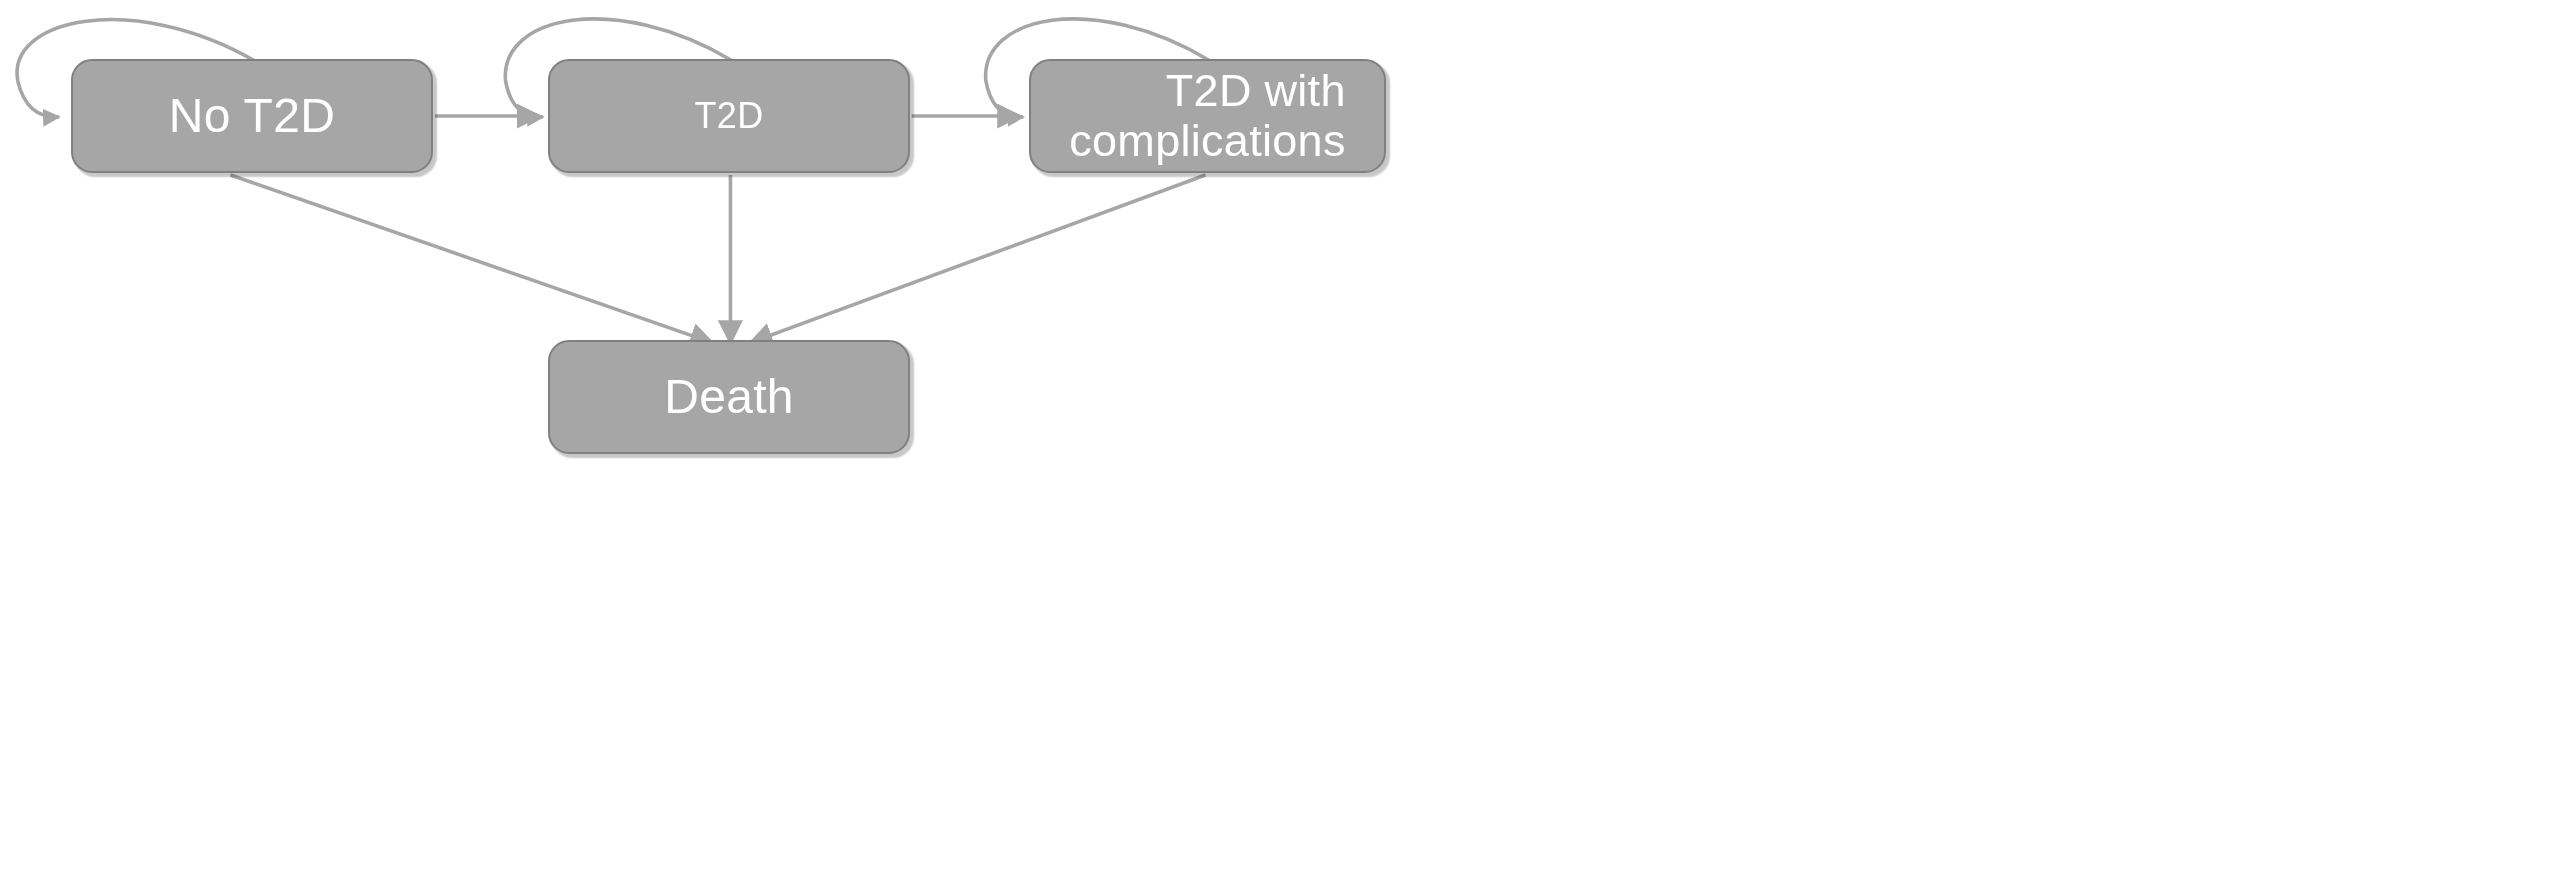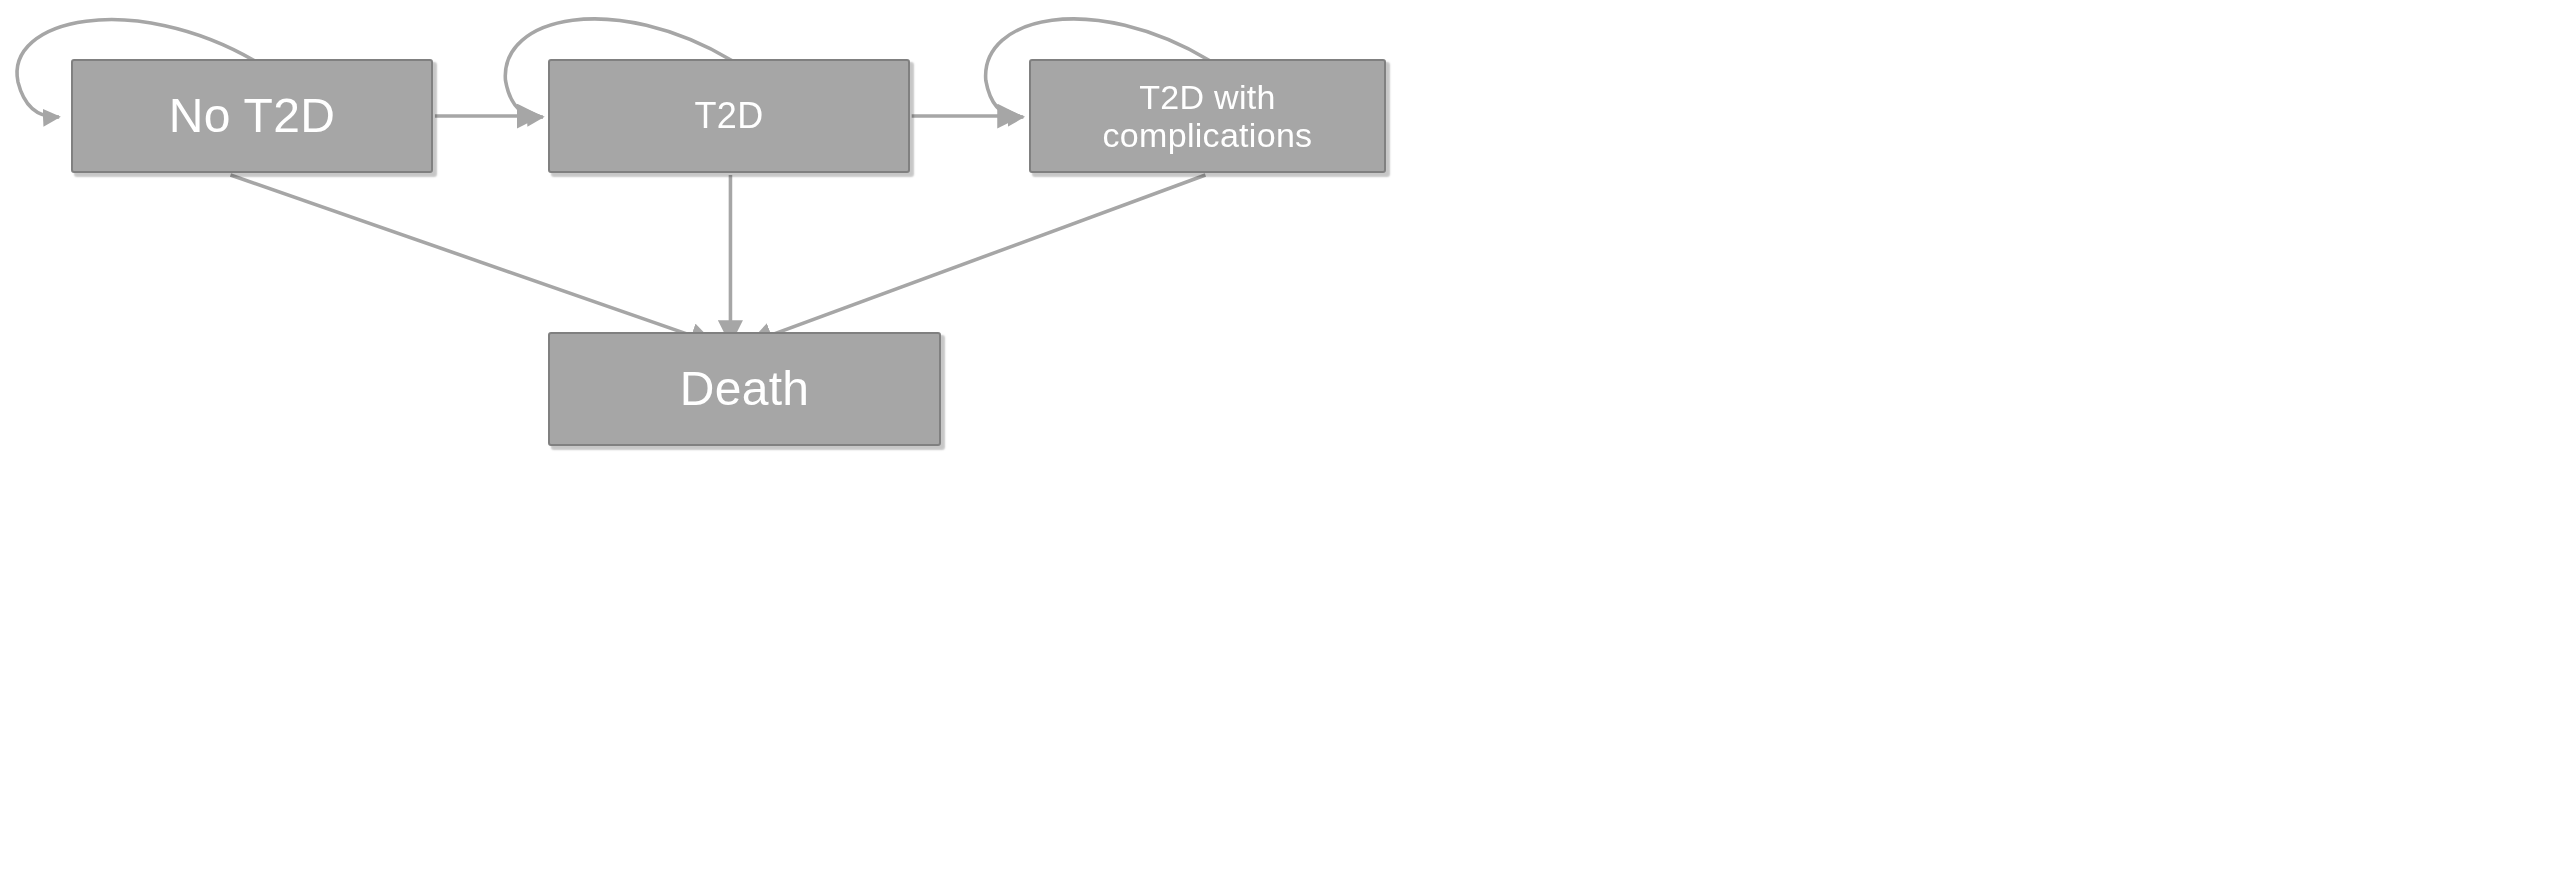--- a/index.html
+++ b/index.html
@@ -24,26 +24,26 @@
     top: 0;
     width: 2576px;
     height: 891px;
     pointer-events: none;
   }
   .node {
     position: absolute;
     box-sizing: border-box;
     background: #a6a6a6;
     border: 2.7px solid #808080;
-    border-radius: 3px;
+    border-radius: 21px;
     box-shadow: 3.6px 3.6px 1.8px rgba(0,0,0,0.22);
     display: flex;
     align-items: center;
     justify-content: center;
-    text-align: center;
+    text-align: right;
     color: #ffffff;
     z-index: 2;
   }
   .node-label {
     display: block;
     color: #ffffff;
     font-weight: 400;
     line-height: 1.12;
     letter-spacing: 0.3px;
     white-space: pre-line;
@@ -51,26 +51,26 @@
   #node-no-t2d {
     left: 71px;  top: 59px;  width: 362px;  height: 114px;
   }
   #node-t2d {
     left: 548px; top: 59px;  width: 362px;  height: 114px;
   }
   #node-t2d-comp {
     left: 1029px; top: 59px; width: 357px; height: 114px;
   }
   #node-death {
-    left: 548px; top: 332px; width: 393px; height: 114px;
+    left: 548px; top: 340px; width: 362px; height: 114px;
   }
   #node-no-t2d  .node-label { font-size: 48px; }
   #node-t2d     .node-label { font-size: 36px; }
   #node-death   .node-label { font-size: 48px; }
-  #node-t2d-comp .node-label { font-size: 34px; }
+  #node-t2d-comp .node-label { font-size: 45px; }
 </style>
 </head>
 <body>
 
 <div id="canvas">
 
   <svg id="edges" viewBox="0 0 2885 998" xmlns="http://www.w3.org/2000/svg">
     <defs>
       <marker id="arrow" viewBox="0 0 10 10" refX="9" refY="5" markerWidth="7" markerHeight="7" orient="auto-start-reverse">
         <path d="M 0 0 L 10 5 L 0 10 z" fill="#a6a6a6"></path>

